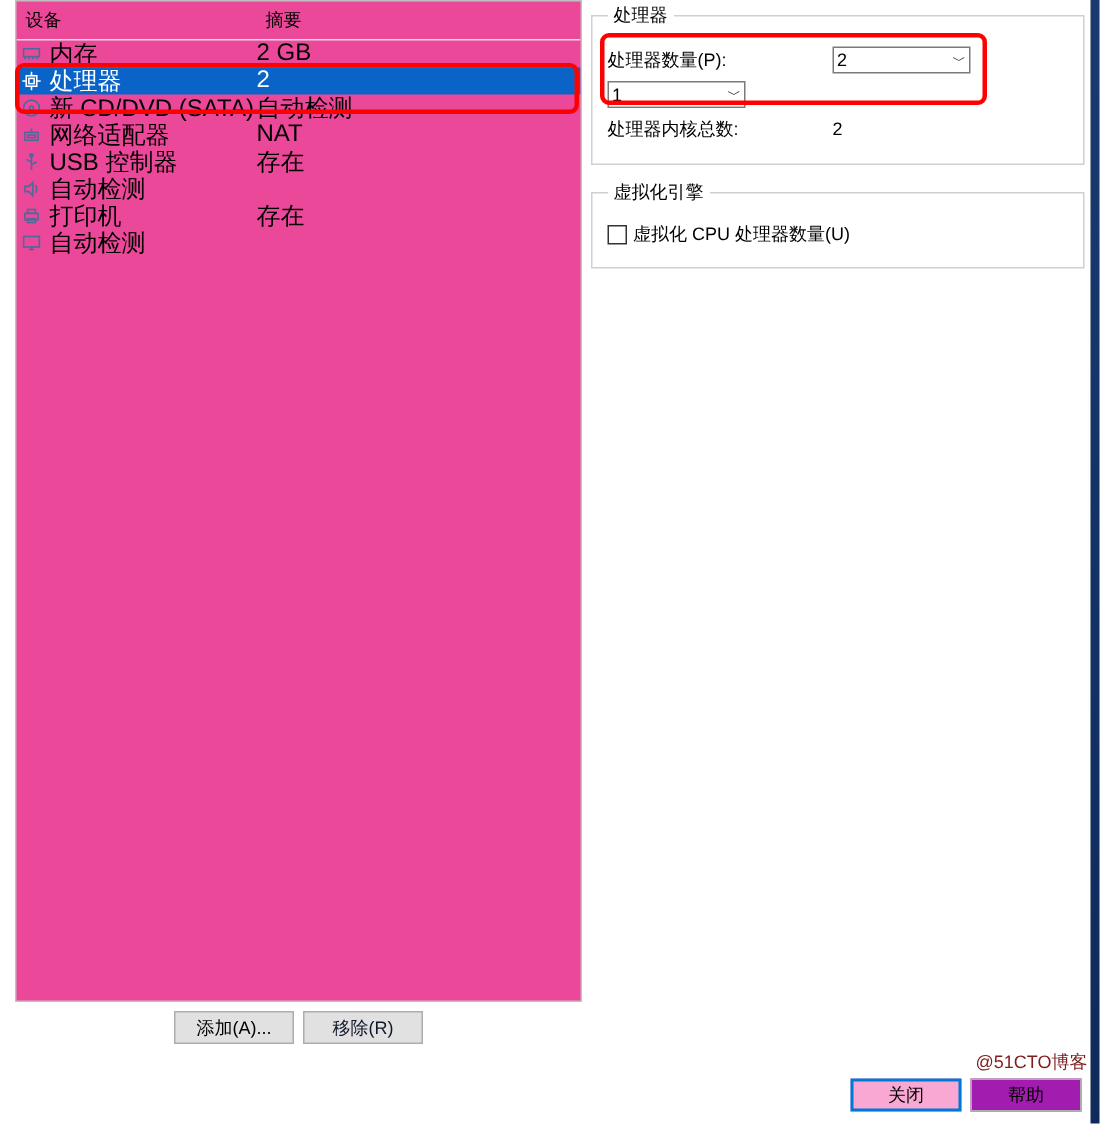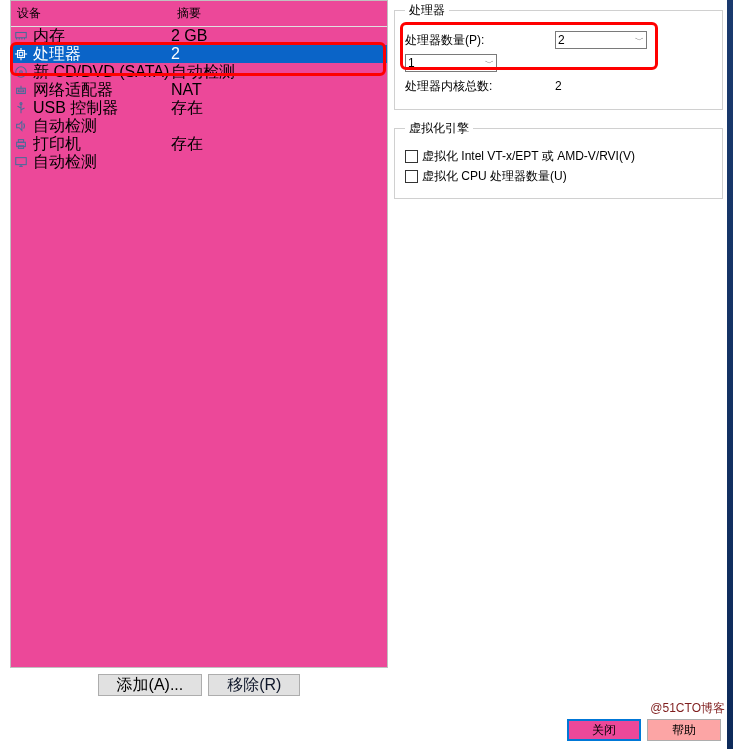--- a/index.html
+++ b/index.html
@@ -74,23 +74,23 @@
   display: flex;
   justify-content: center;
   gap: 6px;
   margin-top: 6px;
 }
 .btn {
   min-width: 80px;
   height: 22px;
   background: #e1e1e1;
   border: 1px solid #adadad;
-  font-size: 16px;
+  font-size: 12px;
   cursor: pointer;
-  padding: 0 18px;
+  padding: 0 6px;
 }
 .btn:disabled {
   color: #0f172a;
 }
 .right-panel {
   flex: 1;
   padding-top: 2px;
 }
 fieldset {
   border: 1px solid #d0d0d0;
@@ -145,28 +145,28 @@
   position: absolute;
   bottom: 8px;
   right: 12px;
   display: flex;
   gap: 6px;
 }
 .btn-close {
   min-width: 74px;
   height: 22px;
   border: 2px solid #0078d7;
-  background: #ec4899;
+  background: #f9a8d4;
   font-size: 12px;
 }
 .btn-help {
   min-width: 74px;
   height: 22px;
   border: 1px solid #adadad;
-  background: #fca5a5;
+  background: #a21caf;
   font-size: 12px;
 }
 .watermark {
   position: absolute;
   right: 8px;
   bottom: 32px;
   color: #7f1d1d;
   font-size: 12px;
 }
 .icon svg { width: 14px; height: 14px; }
@@ -315,24 +315,20 @@
         <div class="field-row">
           <div class="flabel">处理器内核总数:</div>
           <div class="fval">2</div>
         </div>
       </fieldset>
 
       <fieldset>
         <legend>虚拟化引擎</legend>
         <div class="checkbox-row">
           <div class="cb"></div>
-          <div>虚拟化 Intel VT-x/EPT 或 AMD-V/RVI(V)</div>
-        </div>
-        <div class="checkbox-row">
-          <div class="cb"></div>
           <div>虚拟化 CPU 处理器数量(U)</div>
         </div>
       </fieldset>
     </div>
   </div>
 
   <div class="highlight-red" style="left:10px; top:42px; width:376px; height:34px;"></div>
   <div class="highlight-red" style="left:400px; top:22px; width:258px; height:48px;"></div>
 
   <div class="watermark">@51CTO博客</div>

